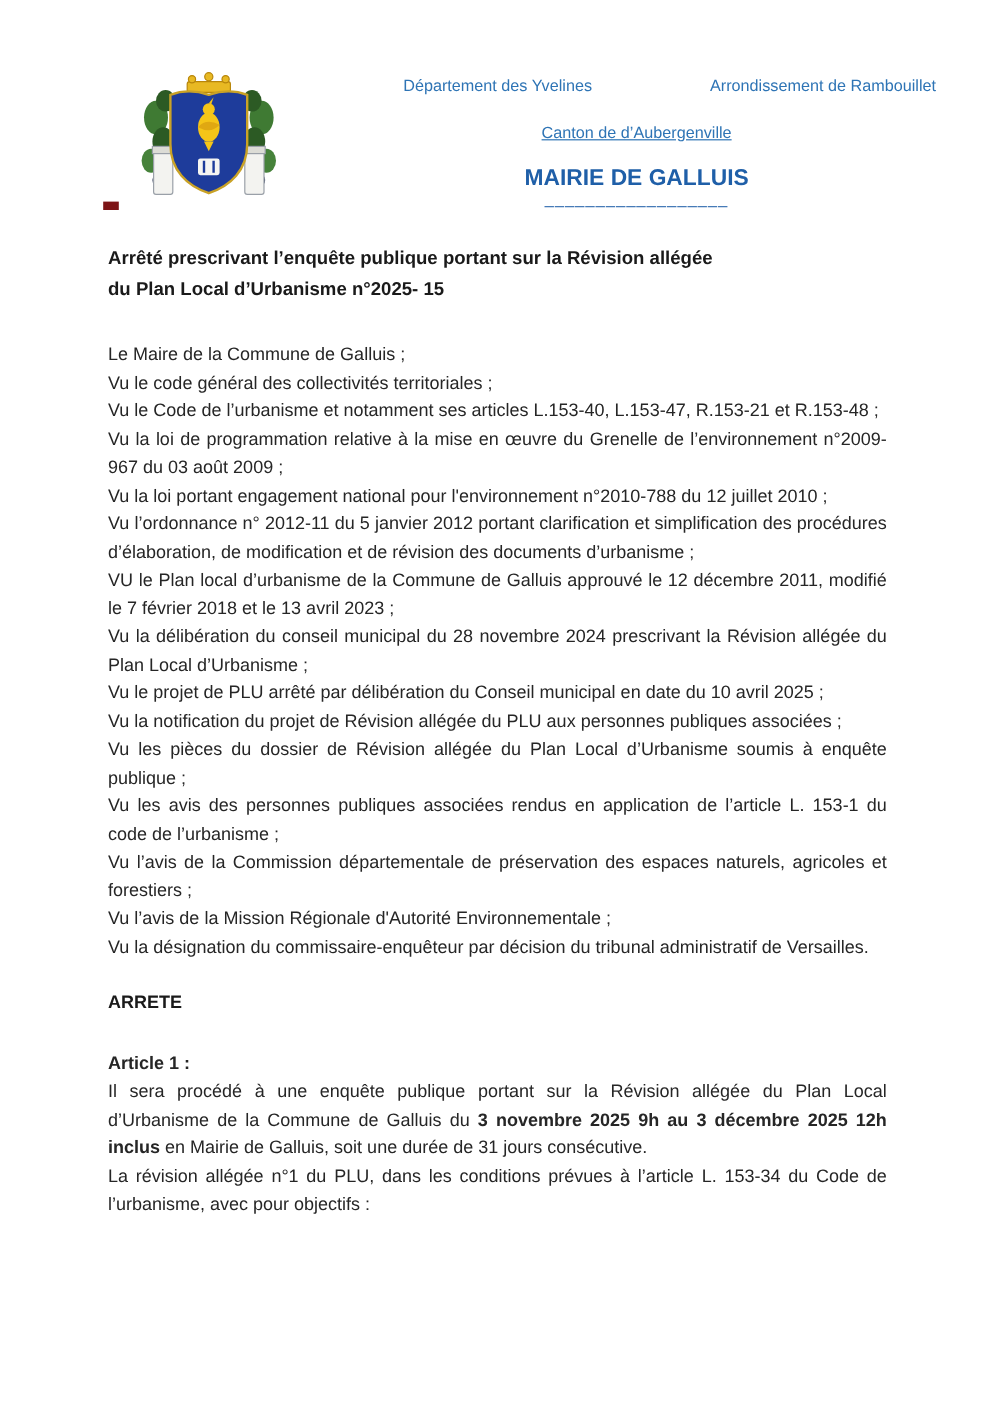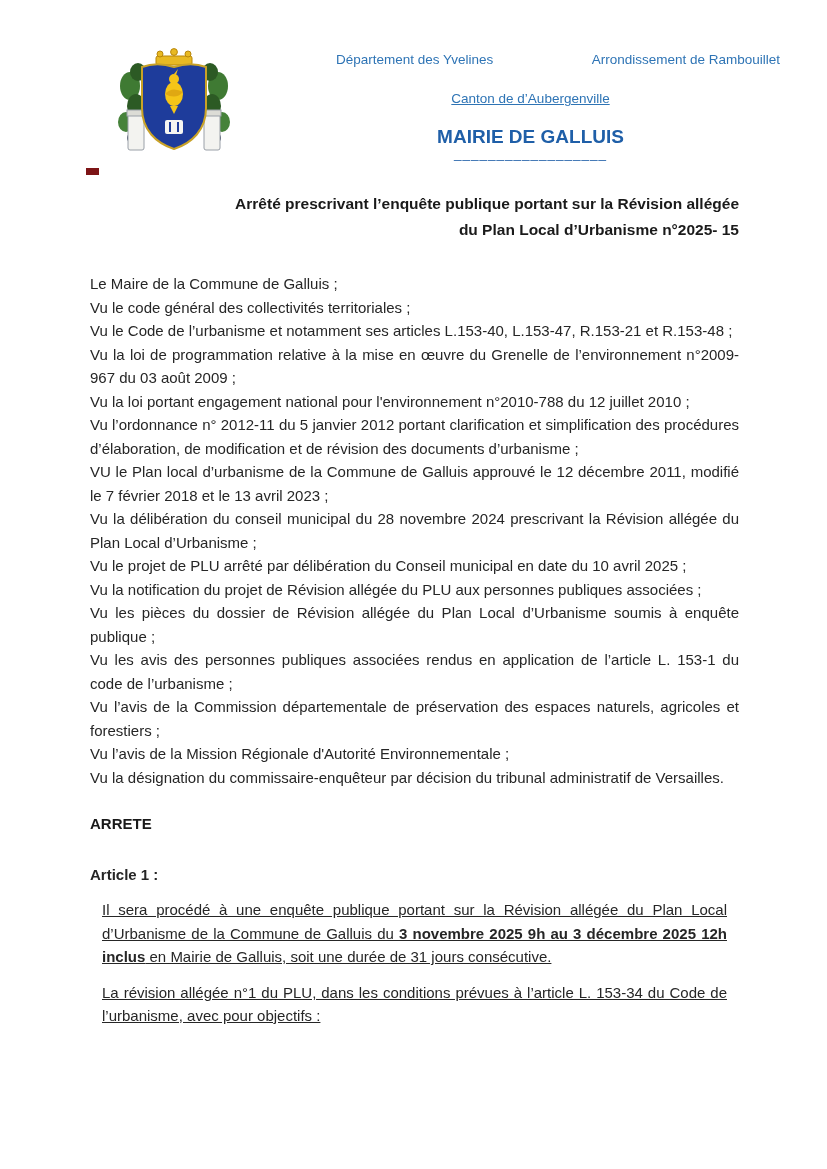--- a/index.html
+++ b/index.html
@@ -7,44 +7,44 @@
   .page {
     position: relative;
     width: 827px;
     height: 1169px;
     margin: 0 auto;
     background: #ffffff;
     font-family: "Liberation Sans", sans-serif;
     color: #262626;
     overflow: hidden;
   }
-  .header { display: flex; padding-top: 48px; }
+  .header { display: flex; padding-top: 60px; }
   .logo-wrap { margin-left: 112px; width: 124px; height: 108px; flex: 0 0 auto; }
   .header-right {
     flex: 1;
     padding-left: 45px;
     padding-right: 47px;
     display: flex;
     flex-direction: column;
     font-size: 13.5px;
     color: #2E74B5;
   }
   .header-row1 { display: flex; justify-content: space-between; padding-left: 55px; margin-top: 4px; }
   .canton { text-align: center; margin-top: 24px; text-decoration: underline; }
   .mairie { text-align: center; margin-top: 20px; font-weight: bold; font-size: 19px; color: #1F5FA8; }
   .mairie-underline { text-align: center; margin-top: -2px; font-weight: normal; color: #1F5FA8; letter-spacing: 1px; }
   .red-mark { position: absolute; left: 86px; top: 168px; width: 13px; height: 7px; background: #7d1416; }
   .content { padding: 0 88px 0 90px; font-size: 15px; line-height: 23.5px; }
-  .doc-title { text-align: right; font-weight: bold; color: #1a1a1a; margin-top: 30px; line-height: 26px; font-size: 15.5px; }
+  .doc-title { text-align: left; font-weight: bold; color: #1a1a1a; margin-top: 30px; line-height: 26px; font-size: 15.5px; }
   .recitals { margin-top: 29px; text-align: justify; }
   .recitals p { margin: 0; }
   .arrete-heading { text-align: left; font-weight: bold; color: #1a1a1a; margin-top: 23px; }
   .article-heading { font-weight: bold; margin-top: 27px; }
   .article-body { text-align: justify; }
-  .article-body p { margin: 12px; text-decoration: underline; }
+  .article-body p { margin: 0; }
   .bold { font-weight: bold; }
 </style>
 </head>
 <body>
 
 <div class="page">
 
   <div class="header">
     <div class="logo-wrap">
       <svg viewBox="0 0 124 108" width="124" height="108" aria-hidden="true">

